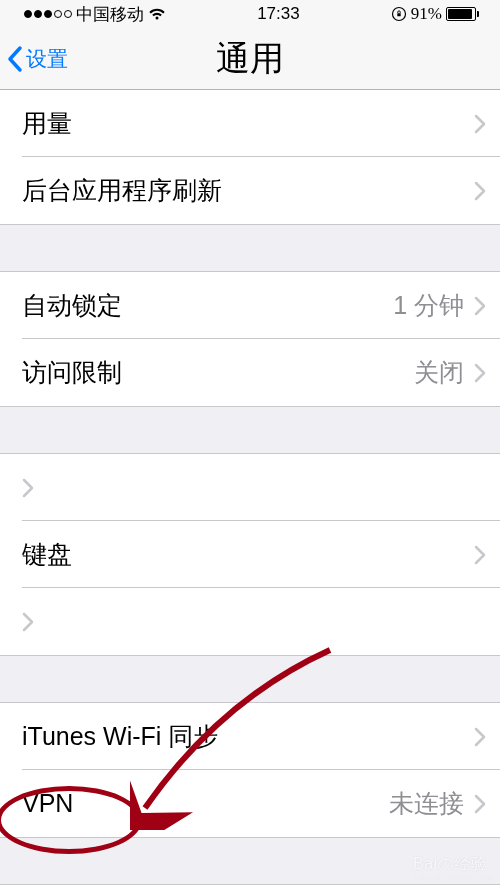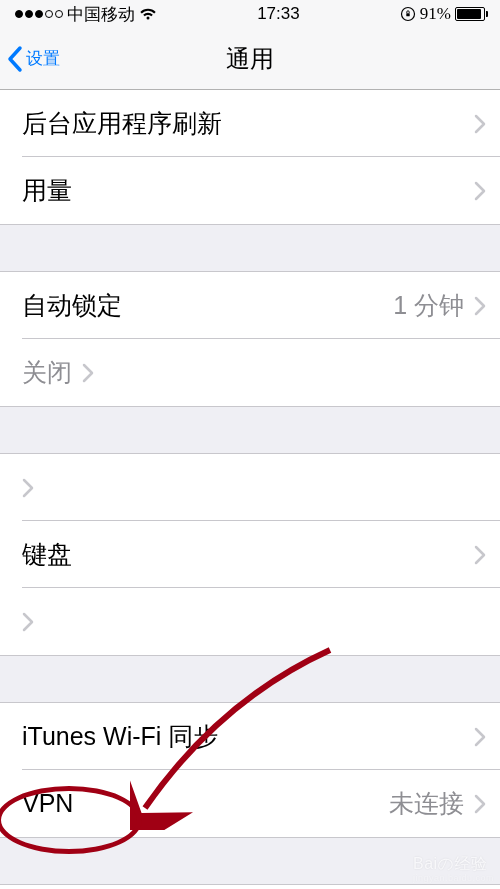--- a/index.html
+++ b/index.html
@@ -12,21 +12,21 @@
       overflow: hidden;
     }
 
     
     .status-bar {
       height: 28px;
       background: #f7f7f8;
       display: flex;
       align-items: center;
       justify-content: space-between;
-      padding: 0 15px;
+      padding: 0 24px;
       font-size: 17px;
       color: #000;
     }
     .status-left { display: flex; align-items: center; gap: 4px; }
     .signal-dots { display: flex; gap: 2px; align-items: center; }
     .dot { width: 8px; height: 8px; border-radius: 50%; border: 1px solid #000; }
     .dot.filled { background: #000; }
     .wifi { width: 18px; height: 14px; }
     .status-right { display: flex; align-items: center; gap: 4px; font-family: Liberation Serif, serif; }
     .lock-rot { width: 16px; height: 16px; }
@@ -43,25 +43,25 @@
       align-items: center;
       justify-content: center;
       position: relative;
     }
     .nav-back {
       position: absolute;
       left: 6px;
       display: flex;
       align-items: center;
       color: #007aff;
-      font-size: 17px;
+      font-size: 21px;
       gap: 2px;
     }
     .chevron-left { width: 18px; height: 28px; }
-    .nav-title { font-size: 24px; font-weight: 500; color: #000; }
+    .nav-title { font-size: 34px; font-weight: 500; color: #000; }
 
     
     .group { background: #fff; border-top: 1px solid #c8c7cc; border-bottom: 1px solid #c8c7cc; }
     .group.first { border-top: none; }
     .gap { height: 46px; }
     .row {
       height: 67px;
       display: flex;
       align-items: center;
       padding-left: 22px;
@@ -154,31 +154,31 @@
       <polyline points="14,3 4,14 14,25" fill="none" stroke="#007aff" stroke-width="3.5" stroke-linecap="round" stroke-linejoin="round"></polyline>
     </svg>
     <span>设置</span>
   </div>
   <div class="nav-title">通用</div>
 </div>
 
 <div class="group first">
   <div class="row">
       <div class="row-inner">
+    <span class="row-label">用量</span>
+    <div class="row-right">
+          <svg class="chevron-right" viewBox="0 0 12 20">
+            <polyline points="2,2 10,10 2,18" fill="none" stroke="#c7c7cc" stroke-width="2.5" stroke-linecap="round" stroke-linejoin="round"></polyline>
+          </svg>
+        </div>
+  </div>
+    </div>
+  <div class="row">
+      <div class="row-inner">
     <span class="row-label">后台应用程序刷新</span>
-    <div class="row-right">
-          <svg class="chevron-right" viewBox="0 0 12 20">
-            <polyline points="2,2 10,10 2,18" fill="none" stroke="#c7c7cc" stroke-width="2.5" stroke-linecap="round" stroke-linejoin="round"></polyline>
-          </svg>
-        </div>
-  </div>
-    </div>
-  <div class="row">
-      <div class="row-inner">
-    <span class="row-label">用量</span>
     <div class="row-right">
           <svg class="chevron-right" viewBox="0 0 12 20">
             <polyline points="2,2 10,10 2,18" fill="none" stroke="#c7c7cc" stroke-width="2.5" stroke-linecap="round" stroke-linejoin="round"></polyline>
           </svg>
         </div>
   </div>
     </div>
 </div>
 
 <div class="gap"></div>
@@ -190,20 +190,21 @@
     <div class="row-right">
       <span class="row-value">1 分钟</span>
       <svg class="chevron-right" viewBox="0 0 12 20">
             <polyline points="2,2 10,10 2,18" fill="none" stroke="#c7c7cc" stroke-width="2.5" stroke-linecap="round" stroke-linejoin="round"></polyline>
           </svg>
     </div>
   </div>
     </div>
   <div class="row">
       <div class="row-inner">
+    <span class="row-label">访问限制</span>
     <div class="row-right">
       <span class="row-value">关闭</span>
       <svg class="chevron-right" viewBox="0 0 12 20">
             <polyline points="2,2 10,10 2,18" fill="none" stroke="#c7c7cc" stroke-width="2.5" stroke-linecap="round" stroke-linejoin="round"></polyline>
           </svg>
     </div>
   </div>
     </div>
 </div>
 

